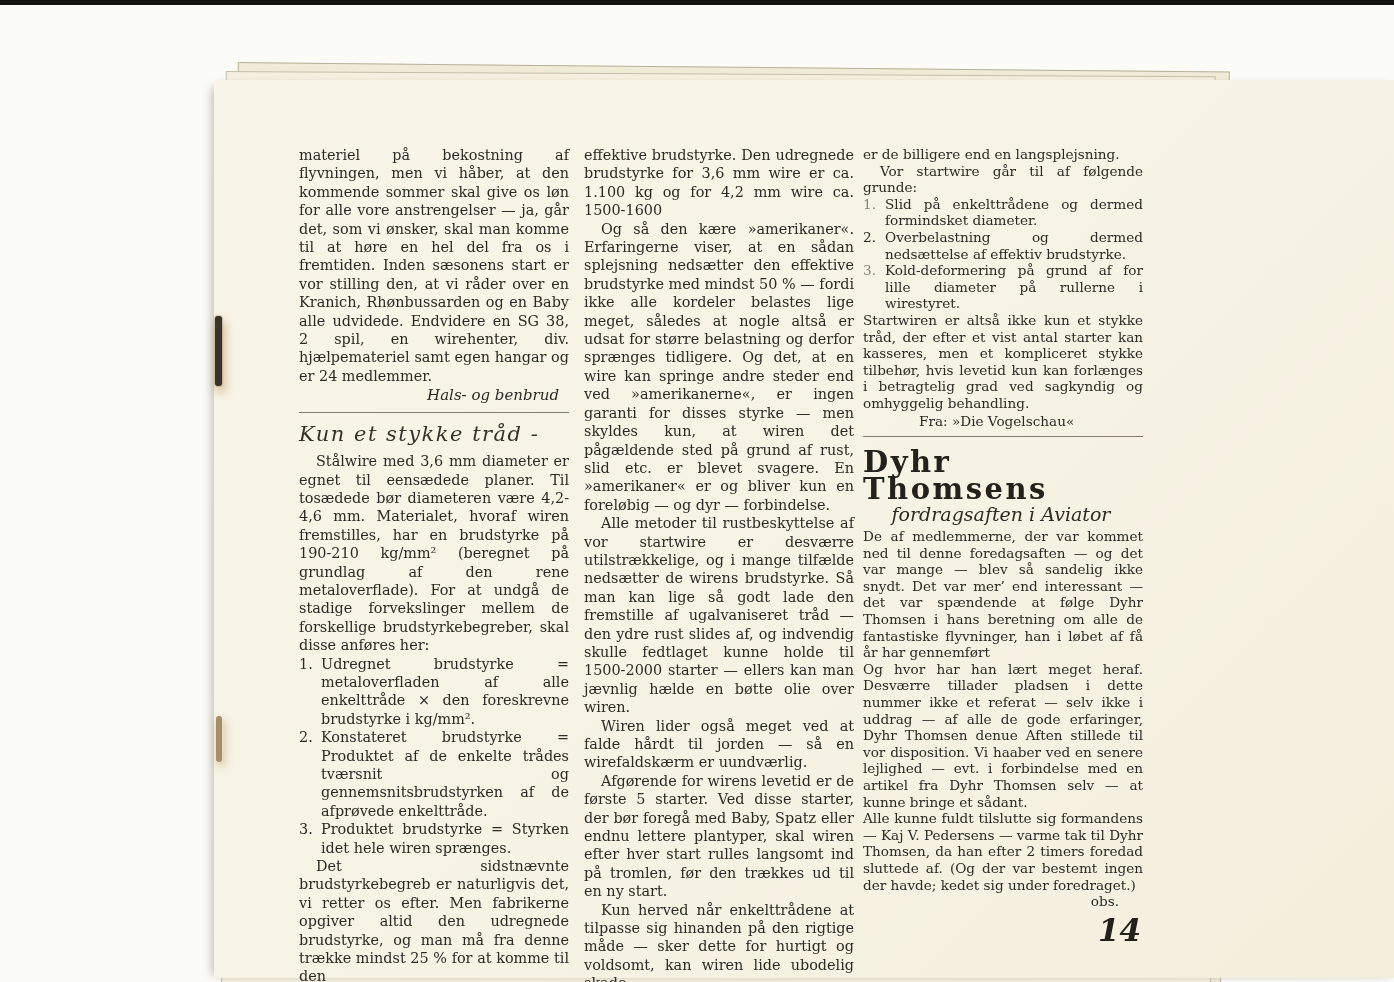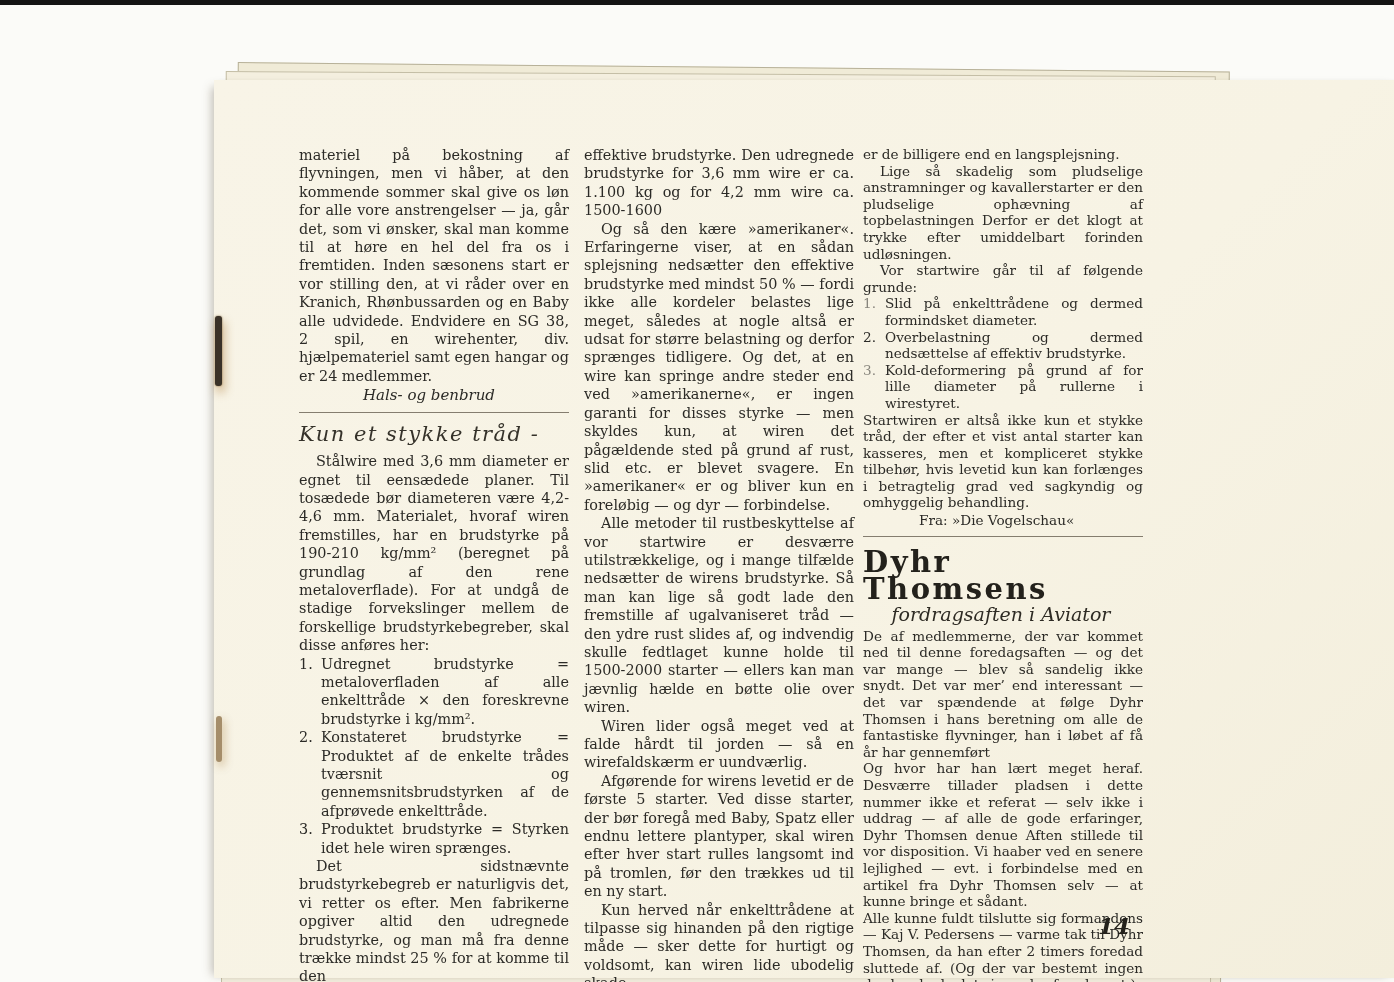--- a/index.html
+++ b/index.html
@@ -45,21 +45,21 @@
     color:#2b2a26;
   }
   .col{text-align:justify;}
   .col-1,.col-2{width:270px;font-size:14.4px;line-height:18.4px;}
   .col-1{margin-right:15px;}
   .col-2{margin-right:9px;}
   .col-3{width:280px;font-size:13.6px;line-height:16.6px;}
 
   .para{margin:0;text-indent:17px;}
   .para.cont{text-indent:0;}
-  .signature{font-style:italic;text-align:center;padding-right:10px;font-size:15px;margin-top:1px;}
+  .signature{font-style:italic;text-align:right;padding-right:10px;font-size:15px;margin-top:1px;}
   .rule{border:none;border-top:1.2px solid rgba(70,62,48,.65);margin:7px 0 12px;}
   .script-heading{
     font-style:italic;font-weight:500;font-size:21px;letter-spacing:1.5px;
     margin:0 0 9px;text-indent:0;color:#35322a;
   }
   .li{display:flex;margin:0;}
   .li .num{flex:none;width:22px;}
   .li .li-text{flex:1;text-align:justify;}
   .li.faint-num .num{opacity:.55;}
   .attribution{padding-left:56px;margin:1px 0 2px;}
@@ -67,21 +67,21 @@
     font-weight:bold;font-size:29px;line-height:27px;letter-spacing:2.5px;
     margin:9px 0 0;color:#23211b;text-indent:0;
   }
   .article-subheading{
     font-style:italic;font-size:19px;line-height:22px;text-align:center;
     padding-right:4px;margin:0 0 3px;color:#2e2b24;
   }
   .right-note{text-align:right;padding-right:24px;margin:0;}
   .page-number{
     position:absolute;left:884px;top:832px;width:80px;
-    font-style:italic;font-weight:bold;font-size:23px;color:#23211b;
+    font-style:italic;font-weight:bold;font-size:31px;color:#23211b;
   }
 </style>
 </head>
 <body>
 
 <div class="top-strip"></div>
 
 <div class="page-under-2"></div>
 <div class="page-under-1"></div>
 
@@ -113,21 +113,20 @@
     <div class="col col-2">
         <p class="para cont">effektive brudstyrke. Den udregnede brudstyrke for 3,6 mm wire er ca. 1.100 kg og for 4,2 mm wire ca. 1500-1600</p>
         <p class="para">Og så den kære »amerikaner«. Erfaringerne viser, at en sådan splejsning nedsætter den effektive brudstyrke med mindst 50 % — fordi ikke alle kordeler belastes lige meget, således at nogle altså er udsat for større belastning og derfor sprænges tidligere. Og det, at en wire kan springe andre steder end ved »amerikanerne«, er ingen garanti for disses styrke — men skyldes kun, at wiren det pågældende sted på grund af rust, slid etc. er blevet svagere. En »amerikaner« er og bliver kun en foreløbig — og dyr — forbindelse.</p>
         <p class="para">Alle metoder til rustbeskyttelse af vor startwire er desværre utilstrækkelige, og i mange tilfælde nedsætter de wirens brudstyrke. Så man kan lige så godt lade den fremstille af ugalvaniseret tråd — den ydre rust slides af, og indvendig skulle fedtlaget kunne holde til 1500-2000 starter — ellers kan man jævnlig hælde en bøtte olie over wiren.</p>
         <p class="para">Wiren lider også meget ved at falde hårdt til jorden — så en wirefaldskærm er uundværlig.</p>
         <p class="para">Afgørende for wirens levetid er de første 5 starter. Ved disse starter, der bør foregå med Baby, Spatz eller endnu lettere plantyper, skal wiren efter hver start rulles langsomt ind på tromlen, før den trækkes ud til en ny start.</p>
         <p class="para">Kun herved når enkelttrådene at tilpasse sig hinanden på den rigtige måde — sker dette for hurtigt og voldsomt, kan wiren lide ubodelig skade.</p>
       </div>
     <div class="col col-3">
         <p class="para cont">er de billigere end en langsplejsning.</p>
-        <p class="para">Lige så skadelig som pludselige anstramninger og kavallerstarter er den pludselige ophævning af topbelastningen Derfor er det klogt at trykke efter umiddelbart forinden udløsningen.</p>
         <p class="para">Vor startwire går til af følgende grunde:</p>
         <div class="li faint-num">
           <span class="num">1.</span>
           <span class="li-text">Slid på enkelttrådene og dermed formindsket diameter.</span>
         </div>
         <div class="li">
           <span class="num">2.</span>
           <span class="li-text">Overbelastning og dermed nedsættelse af effektiv brudstyrke.</span>
         </div>
         <div class="li faint-num">

